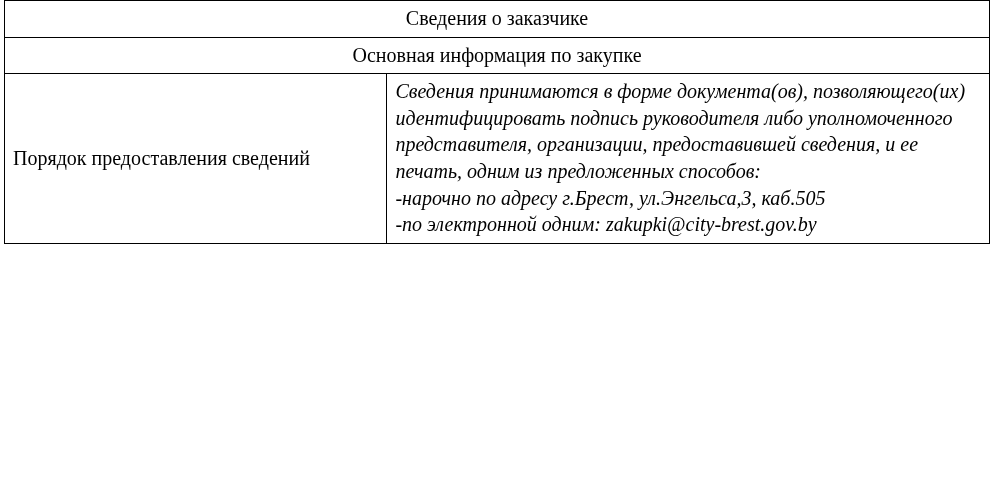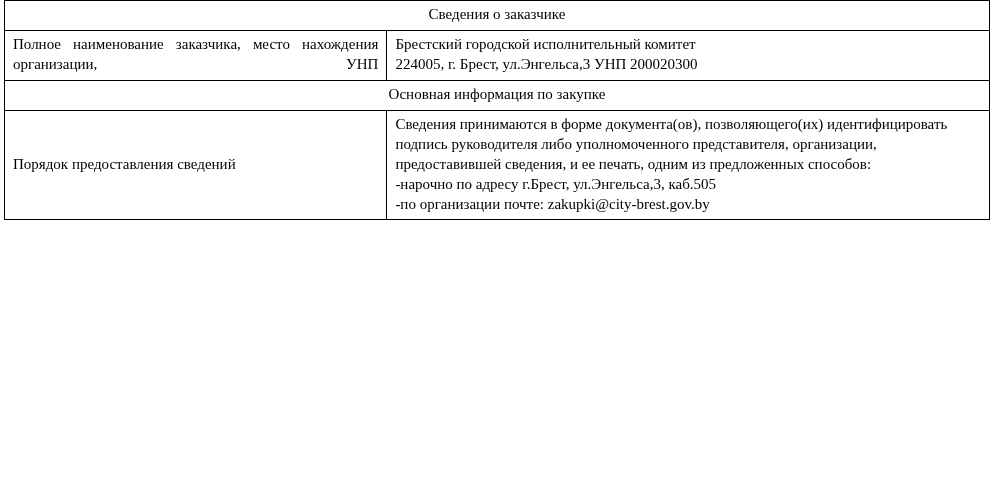--- a/index.html
+++ b/index.html
@@ -23,21 +23,21 @@
   table.main {
     border-collapse: collapse;
     width: 986px;
     margin-left: 4px;
     table-layout: fixed;
   }
   table.main td {
     border: 1px solid #000000;
     vertical-align: top;
     padding: 4px 8px 5px 8px;
-    font-size: 15px;
+    font-size: 20px;
     line-height: 1.33;
   }
   td.section-header {
     text-align: center;
     border-left: 1px solid #000000;
     border-right: 1px solid #000000;
     padding-top: 3px;
     padding-bottom: 4px;
   }
   td.label {
@@ -53,20 +53,21 @@
     text-align: left;
   }
   td.label.mid {
     vertical-align: middle;
     text-align: right;
     text-align-last: left;
   }
   .just {
     text-align: justify;
     text-align-last: left;
+    font-style: italic;
   }
   .just p {
     margin: 0;
   }
   .nowrapline {
     white-space: nowrap;
   }
   .tight {
     margin: 0;
   }
@@ -78,32 +79,25 @@
   <table class="main">
     <colgroup>
       <col style="width:382px">
       <col style="width:602px">
     </colgroup>
     <tbody>
       <tr>
         <td class="section-header" colspan="2">Сведения о заказчике</td>
       </tr>
       <tr>
-        <td class="label">Полное наименование заказчика, место нахождения организации, УНП</td>
-        <td class="value">
-          <p class="tight">Брестский городской исполнительный комитет</p>
-          <p class="tight">224005, г. Брест, ул.Энгельса,3 УНП 200020300</p>
-        </td>
-      </tr>
-      <tr>
         <td class="section-header" colspan="2">Основная информация по закупке</td>
       </tr>
       <tr>
         <td class="label mid">Порядок предоставления сведений</td>
         <td class="value just">
           <p>Сведения принимаются в форме документа(ов), позволяющего(их) идентифицировать подпись руководителя либо уполномоченного представителя, организации, предоставившей сведения, и ее печать, одним из предложенных способов:</p>
           <p class="nowrapline" style="text-align:left">-нарочно по адресу г.Брест, ул.Энгельса,3, каб.505</p>
-          <p class="nowrapline" style="text-align:left">-по организации почте:  zakupki@city-brest.gov.by</p>
+          <p class="nowrapline" style="text-align:left">-по электронной одним:  zakupki@city-brest.gov.by</p>
         </td>
       </tr>
     </tbody>
   </table>
 </div>
 
 </body></html>

